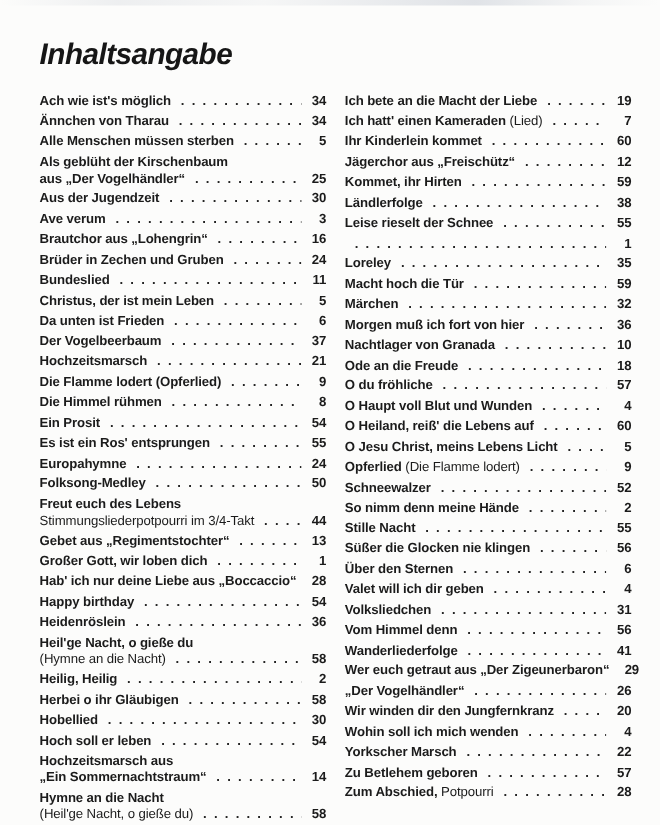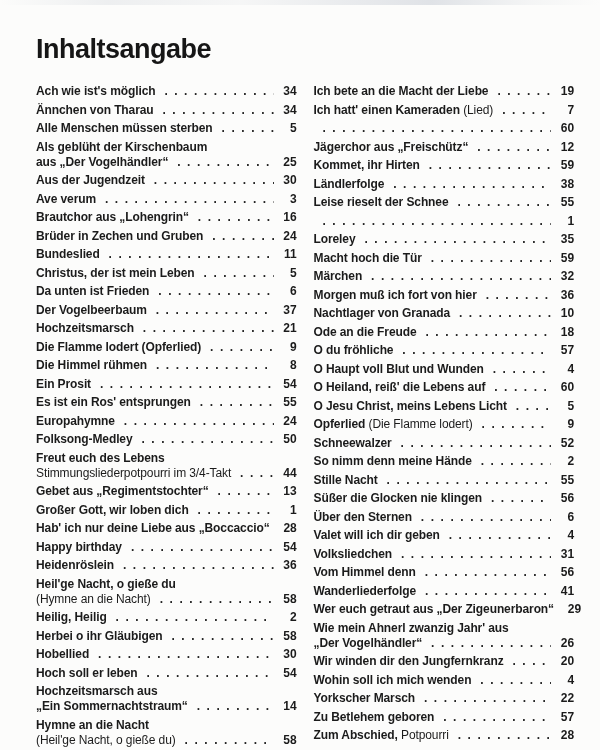--- a/index.html
+++ b/index.html
@@ -15,21 +15,21 @@
     background:linear-gradient(to right,
       rgba(170,178,190,0) 0%,
       rgba(170,178,190,.18) 18%,
       rgba(170,178,190,.08) 40%,
       rgba(150,160,178,.28) 72%,
       rgba(170,178,190,.10) 88%,
       rgba(170,178,190,0) 100%);
   }
   .page-title {
     margin:0; padding:34px 0 0 36px;
-    font-size:27px; font-weight:bold; letter-spacing:-0.5px; color:#161616;
+    font-size:27px; font-weight:bold; letter-spacing:-0.5px; color:#161616;font-style:italic;
   }
   .columns {
     display:flex; gap:17px;
     padding:19px 26px 0 36px;
   }
   .col { flex:1 1 0; min-width:0; }
   .entry { margin-bottom:3.5px; }
   .line {
     display:flex; align-items:baseline;
     font-size:12px; font-weight:bold; line-height:15px;
@@ -155,21 +155,21 @@
         </div>
       </div>
     <div class="col" id="right-col">
         <div class="entry">
           <div class="line"><span class="seg">Ich bete an die Macht der Liebe</span><span class="leader"> . . . . . . . . . . . . . . . . . . . . . . . . . . . . . . . . . . . . . . . . . . . . . . . . . . . . . . . . . . . .</span><span class="pagenum">19</span></div>
         </div>
         <div class="entry">
           <div class="line"><span class="seg">Ich hatt' einen Kameraden </span><span class="seg reg">(Lied)</span><span class="leader"> . . . . . . . . . . . . . . . . . . . . . . . . . . . . . . . . . . . . . . . . . . . . . . . . . . . . . . . . . . . .</span><span class="pagenum">7</span></div>
         </div>
         <div class="entry">
-          <div class="line"><span class="leader"> . . . . . . . . . . . . . . . . . . . . . . . . . . . . . . . . . . . . . . . . . . . . . . . . . . . . . . . . . . . .</span><span class="pagenum">60</span></div>
+          <div class="line"><span class="seg">Ihr Kinderlein kommet</span><span class="leader"> . . . . . . . . . . . . . . . . . . . . . . . . . . . . . . . . . . . . . . . . . . . . . . . . . . . . . . . . . . . .</span><span class="pagenum">60</span></div>
         </div>
         <div class="entry">
           <div class="line"><span class="seg">Jägerchor aus „Freischütz“</span><span class="leader"> . . . . . . . . . . . . . . . . . . . . . . . . . . . . . . . . . . . . . . . . . . . . . . . . . . . . . . . . . . . .</span><span class="pagenum">12</span></div>
         </div>
         <div class="entry">
           <div class="line"><span class="seg">Kommet, ihr Hirten</span><span class="leader"> . . . . . . . . . . . . . . . . . . . . . . . . . . . . . . . . . . . . . . . . . . . . . . . . . . . . . . . . . . . .</span><span class="pagenum">59</span></div>
         </div>
         <div class="entry">
           <div class="line"><span class="seg">Ländlerfolge</span><span class="leader"> . . . . . . . . . . . . . . . . . . . . . . . . . . . . . . . . . . . . . . . . . . . . . . . . . . . . . . . . . . . .</span><span class="pagenum">38</span></div>
         </div>
@@ -236,21 +236,20 @@
         <div class="entry">
           <div class="line"><span class="seg">Vom Himmel denn</span><span class="leader"> . . . . . . . . . . . . . . . . . . . . . . . . . . . . . . . . . . . . . . . . . . . . . . . . . . . . . . . . . . . .</span><span class="pagenum">56</span></div>
         </div>
         <div class="entry">
           <div class="line"><span class="seg">Wanderliederfolge</span><span class="leader"> . . . . . . . . . . . . . . . . . . . . . . . . . . . . . . . . . . . . . . . . . . . . . . . . . . . . . . . . . . . .</span><span class="pagenum">41</span></div>
         </div>
         <div class="entry">
           <div class="line"><span class="seg">Wer euch getraut aus „Der Zigeunerbaron“</span><span class="leader"> . . . . . . . . . . . . . . . . . . . . . . . . . . . . . . . . . . . . . . . . . . . . . . . . . . . . . . . . . . . .</span><span class="pagenum">29</span></div>
         </div>
         <div class="entry">
-          <div class="line"><span class="seg">Wie mein Ahnerl zwanzig Jahr' aus</span></div>
           <div class="line"><span class="seg">„Der Vogelhändler“</span><span class="leader"> . . . . . . . . . . . . . . . . . . . . . . . . . . . . . . . . . . . . . . . . . . . . . . . . . . . . . . . . . . . .</span><span class="pagenum">26</span></div>
         </div>
         <div class="entry">
           <div class="line"><span class="seg">Wir winden dir den Jungfernkranz</span><span class="leader"> . . . . . . . . . . . . . . . . . . . . . . . . . . . . . . . . . . . . . . . . . . . . . . . . . . . . . . . . . . . .</span><span class="pagenum">20</span></div>
         </div>
         <div class="entry">
           <div class="line"><span class="seg">Wohin soll ich mich wenden</span><span class="leader"> . . . . . . . . . . . . . . . . . . . . . . . . . . . . . . . . . . . . . . . . . . . . . . . . . . . . . . . . . . . .</span><span class="pagenum">4</span></div>
         </div>
         <div class="entry">
           <div class="line"><span class="seg">Yorkscher Marsch</span><span class="leader"> . . . . . . . . . . . . . . . . . . . . . . . . . . . . . . . . . . . . . . . . . . . . . . . . . . . . . . . . . . . .</span><span class="pagenum">22</span></div>

